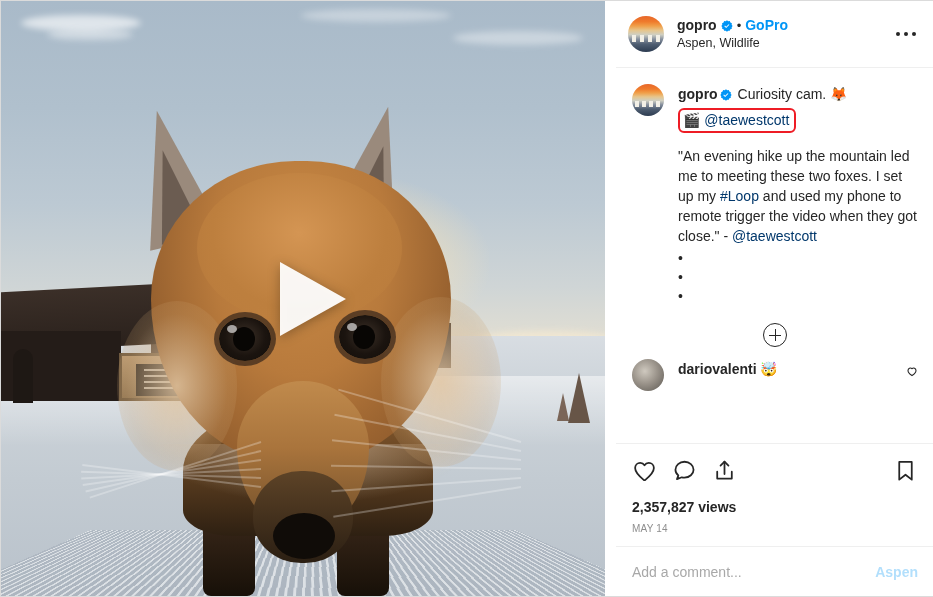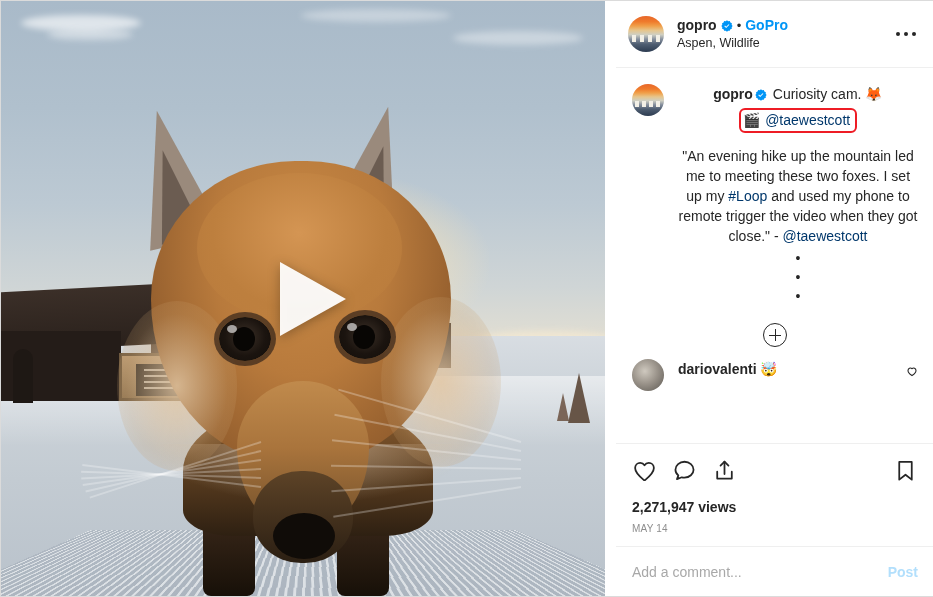--- a/index.html
+++ b/index.html
@@ -290,21 +290,21 @@
     padding:6px 2px;
   }
   .more span { width:4px; height:4px; border-radius:50%; background:#262626; display:block; }
 
   .body {
     flex:1 1 auto;
     overflow:hidden;
     position:relative;
     padding:16px 16px 0 16px;
   }
-  .cap-row { display:flex;text-align:center; }
+  .cap-row { display:flex; }
   .cap-av {
     width:32px; height:32px; border-radius:50%;
     flex:0 0 32px; margin-right:14px;
     overflow:hidden; position:relative;
     background:linear-gradient(to bottom,
       #e8672a 0%, #ef7b2c 16%, #f0a04a 28%,
       #e6c58c 40%, #cfcfc2 52%, #8a93a0 64%,
       #4f5e72 78%, #2c3b50 100%);
   }
   .cap-av .av-dots {
@@ -548,23 +548,23 @@
               <path d="M5 13.2v6.5h14v-6.5"></path>
             </svg>
           </span>
         </div>
         <span class="act-right">
           <svg width="25" height="25" viewBox="0 0 24 24" fill="none" stroke="#262626" stroke-width="1.7" stroke-linejoin="round">
             <path d="M6 3.8h12v17l-6-4.7-6 4.7z"></path>
           </svg>
         </span>
       </div>
-      <div class="views">2,271,947 views</div>
+      <div class="views">2,357,827 views</div>
       <div class="date">MAY 14</div>
     </div>
 
     <div class="add-cmt">
       <input class="cmt-input" type="text" placeholder="Add a comment..." style="">
-      <button class="post-btn">Post</button>
+      <button class="post-btn">Aspen</button>
     </div>
 
   </div>
 </div>
 
 </body></html>

